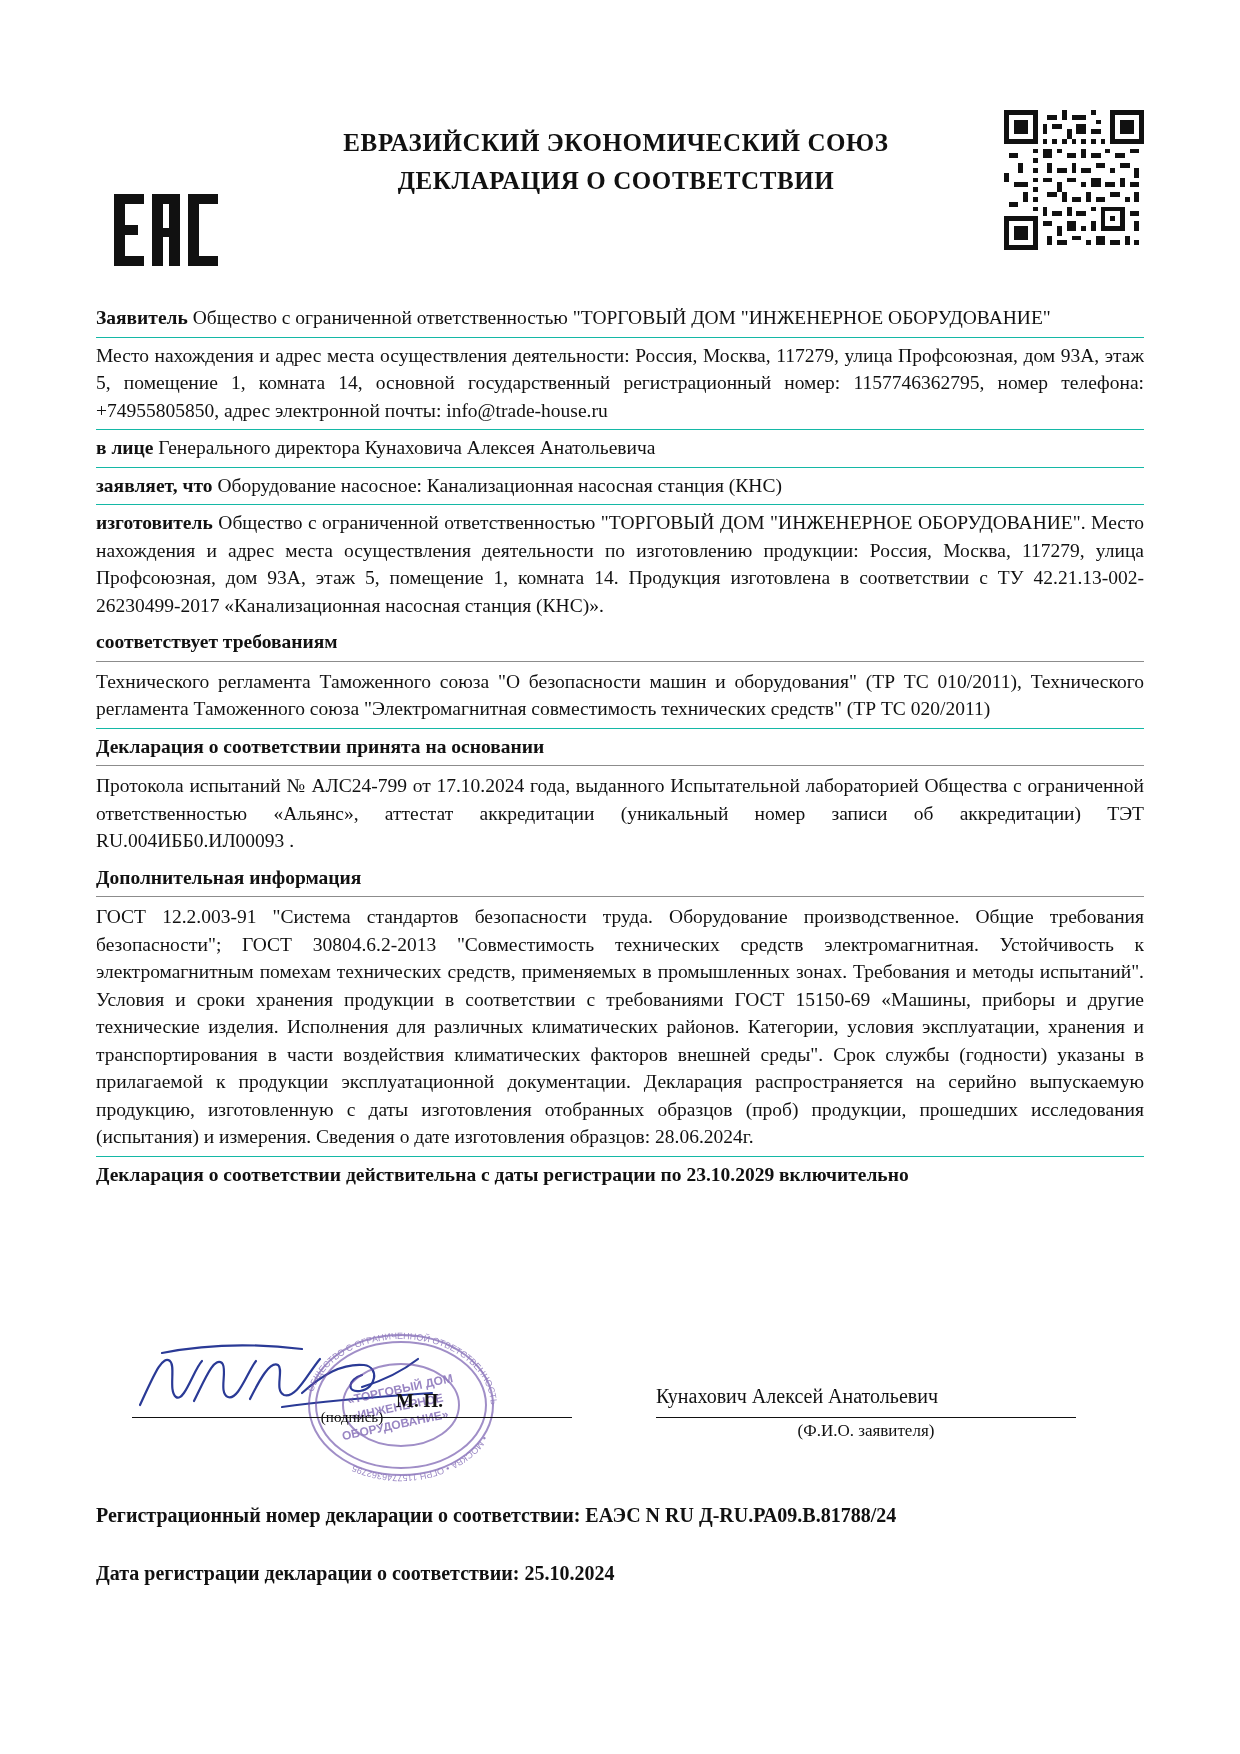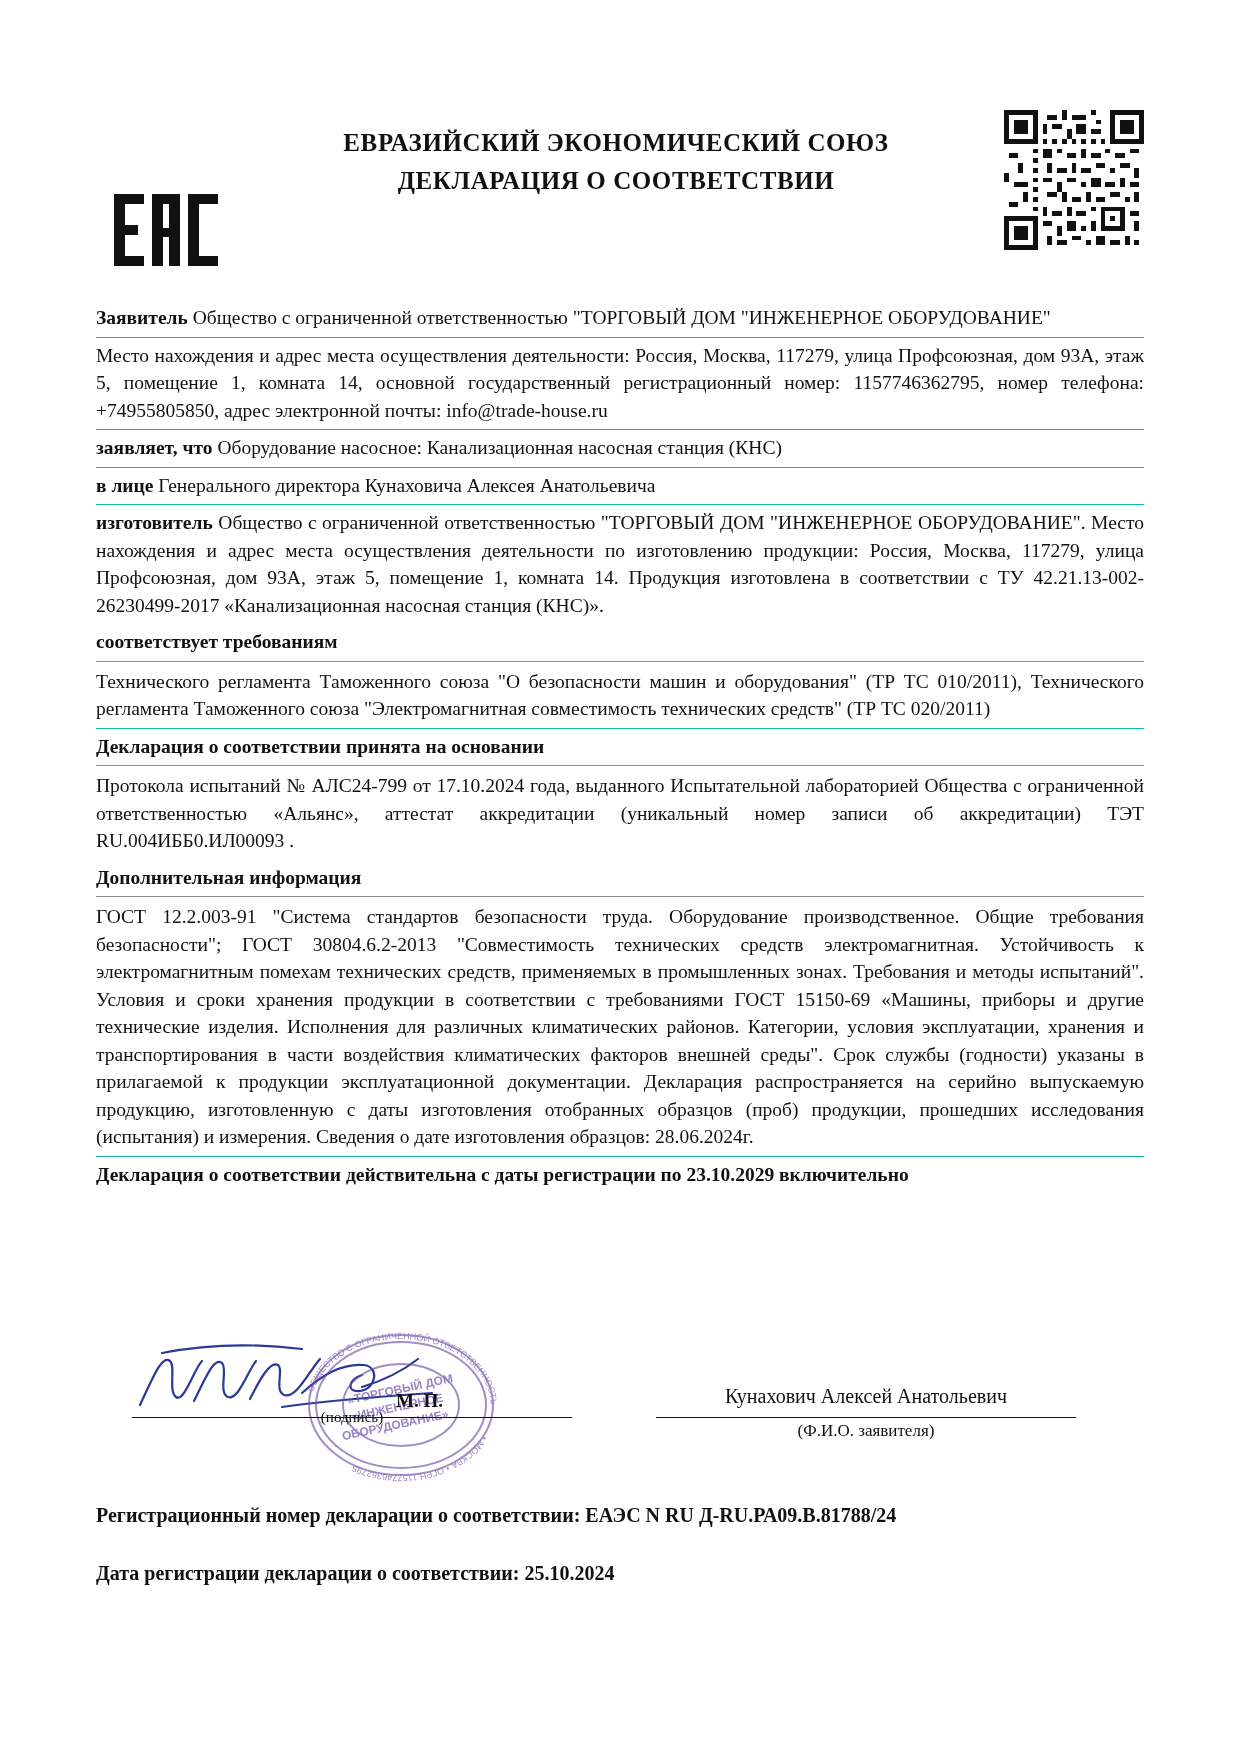--- a/index.html
+++ b/index.html
@@ -152,21 +152,20 @@
     top: 66px;
     width: 420px;
     text-align: center;
     font-size: 17px;
   }
   .name-right {
     position: absolute;
     left: 560px;
     top: 30px;
     width: 420px;
-    text-align: center;
     font-size: 20px;
   }
 
   
   .footer {
     position: absolute;
     left: 96px;
     top: 1500px;
     width: 1048px;
     font-size: 20px;
@@ -330,27 +329,27 @@
     <div class="row just">
       <p><span class="b">Заявитель</span>
       <span>Общество с ограниченной ответственностью "ТОРГОВЫЙ ДОМ "ИНЖЕНЕРНОЕ ОБОРУДОВАНИЕ"</span></p>
     </div>
 
     <div class="row just">
       <p>Место нахождения и адрес места осуществления деятельности: Россия, Москва, 117279, улица Профсоюзная, дом 93А, этаж 5, помещение 1, комната 14, основной государственный регистрационный номер: 1157746362795, номер телефона: +74955805850, адрес электронной почты: info@trade-house.ru</p>
     </div>
 
     <div class="row">
+      <p><span class="b">в лице</span>
+      <span>Генерального директора Кунаховича Алексея Анатольевича</span></p>
+    </div>
+
+    <div class="row">
       <p><span class="b">заявляет, что</span>
       <span>Оборудование насосное: Канализационная насосная станция (КНС)</span></p>
-    </div>
-
-    <div class="row">
-      <p><span class="b">в лице</span>
-      <span>Генерального директора Кунаховича Алексея Анатольевича</span></p>
     </div>
 
     <div class="row nobord just">
       <p><span class="b">изготовитель</span>
       <span>Общество с ограниченной ответственностью "ТОРГОВЫЙ ДОМ "ИНЖЕНЕРНОЕ ОБОРУДОВАНИЕ". Место нахождения и адрес места осуществления деятельности по изготовлению продукции: Россия, Москва, 117279, улица Профсоюзная, дом 93А, этаж 5, помещение 1, комната 14. Продукция изготовлена в соответствии с ТУ 42.21.13-002-26230499-2017 «Канализационная насосная станция (КНС)».</span></p>
     </div>
 
 
     <div class="section-head">соответствует требованиям</div>
 

